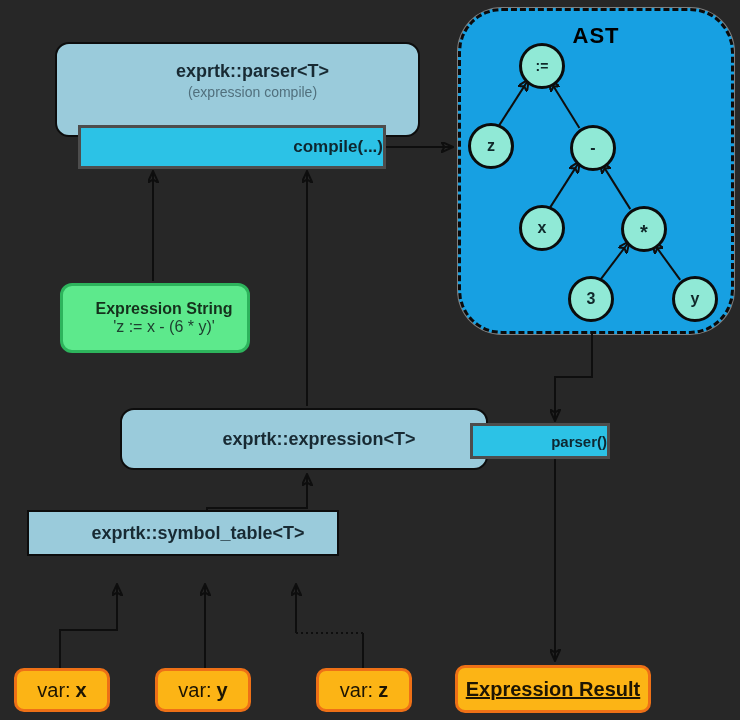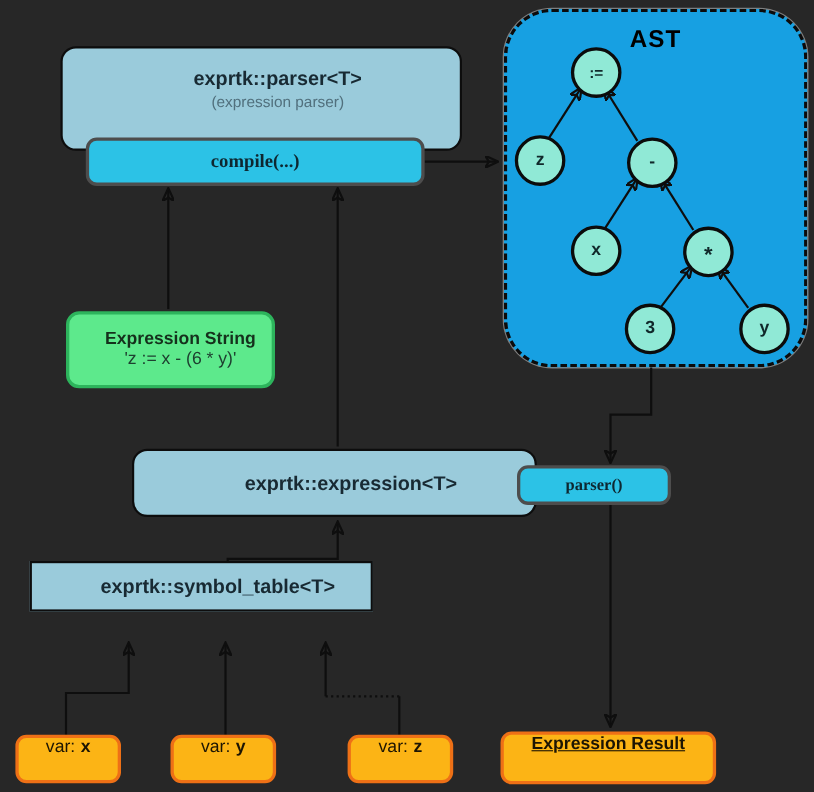--- a/index.html
+++ b/index.html
@@ -10,23 +10,23 @@
   .abs{position:absolute;box-sizing:border-box;}
   
   .panel{
     background:#9acbdb;border:2px solid #0d0d0d;border-radius:14px;
     color:#182a33;display:flex;flex-direction:column;align-items:center;justify-content:center;
     z-index:10;
     padding-left:30px;
   }
   
   .method{
-    background:#2cc2e6;border:3px solid #4d4d4d;border-radius:10px;
-    color:#0e2730;display:flex;align-items:center;justify-content:center;
-    font-family:Liberation Serif, serif;font-weight:bold;
+    background:#2cc2e6;border:3px solid #4d4d4d;border-radius:0;
+    color:#0e2730;display:flex;align-items:center;justify-content:flex-end;
+    font-family:Liberation Sans, sans-serif;font-weight:bold;
     z-index:11;
   }
   .ast{
     background:#17a0e2;border:3px dashed #0b0b0b;border-radius:44px;
     box-shadow:0 0 0 1px rgba(235,235,235,.45);
     z-index:1;
   }
   .ast-title{position:absolute;top:12px;left:0;right:0;text-align:center;
     font-size:22px;font-weight:bold;color:#000000;letter-spacing:1px;}
   .node{
@@ -35,22 +35,22 @@
     display:flex;align-items:center;justify-content:center;
     font-size:16px;font-weight:bold;z-index:10;
   }
   .green{
     background:#5de98c;border:3px solid #2db45c;border-radius:12px;
     color:#15301c;display:flex;flex-direction:column;align-items:center;justify-content:center;
     z-index:10;
   }
   .orange{
     background:#fcb415;border:3px solid #ee7016;border-radius:10px;
-    color:#1d1503;display:flex;align-items:flex-start;justify-content:center;
-    z-index:10;font-size:16px;
+    color:#1d1503;display:flex;align-items:center;justify-content:center;
+    z-index:10;font-size:20px;
   }
   .title-main{font-size:18px;font-weight:bold;}
   .subtitle{font-size:14px;color:#51707d;margin-top:2px;}
   svg.wires{position:absolute;left:0;top:0;z-index:5;pointer-events:none;}
   svg.wires path, svg.wires line{stroke:#0e0e0e;stroke-width:2;fill:none;}
 </style>
 </head>
 <body>
 
 <div id="canvas">
@@ -81,21 +81,21 @@
     <path d="M207,537 L207,508 L307,508 L307,475" marker-end="url(#arr)"></path>
     <path d="M60,668 L60,630 L117,630 L117,585" marker-end="url(#arr)"></path>
     <line x1="205" y1="668" x2="205" y2="585" marker-end="url(#arr)"></line>
     <path d="M363,668 L363,633"></path>
     <path d="M363,633 L296,633" stroke-dasharray="2,3"></path>
     <path d="M296,633 L296,585" marker-end="url(#arr)"></path>
   </svg>
 
   <div class="abs panel" style="left:55px;top:42px;width:365px;height:95px;padding-bottom:18px;">
     <div class="title-main">exprtk::parser&lt;T&gt;</div>
-    <div class="subtitle">(expression parser)</div>
+    <div class="subtitle">(expression compile)</div>
   </div>
 
   <div class="abs method" style="left:78px;top:125px;width:308px;height:44px;font-size:17px;">
     <span>compile(...)</span>
   </div>
 
   <div class="node" style="left:519px;top:43px;font-size:14px;">
     <span>:=</span>
     </div>
   <div class="node" style="left:468px;top:123px;">

